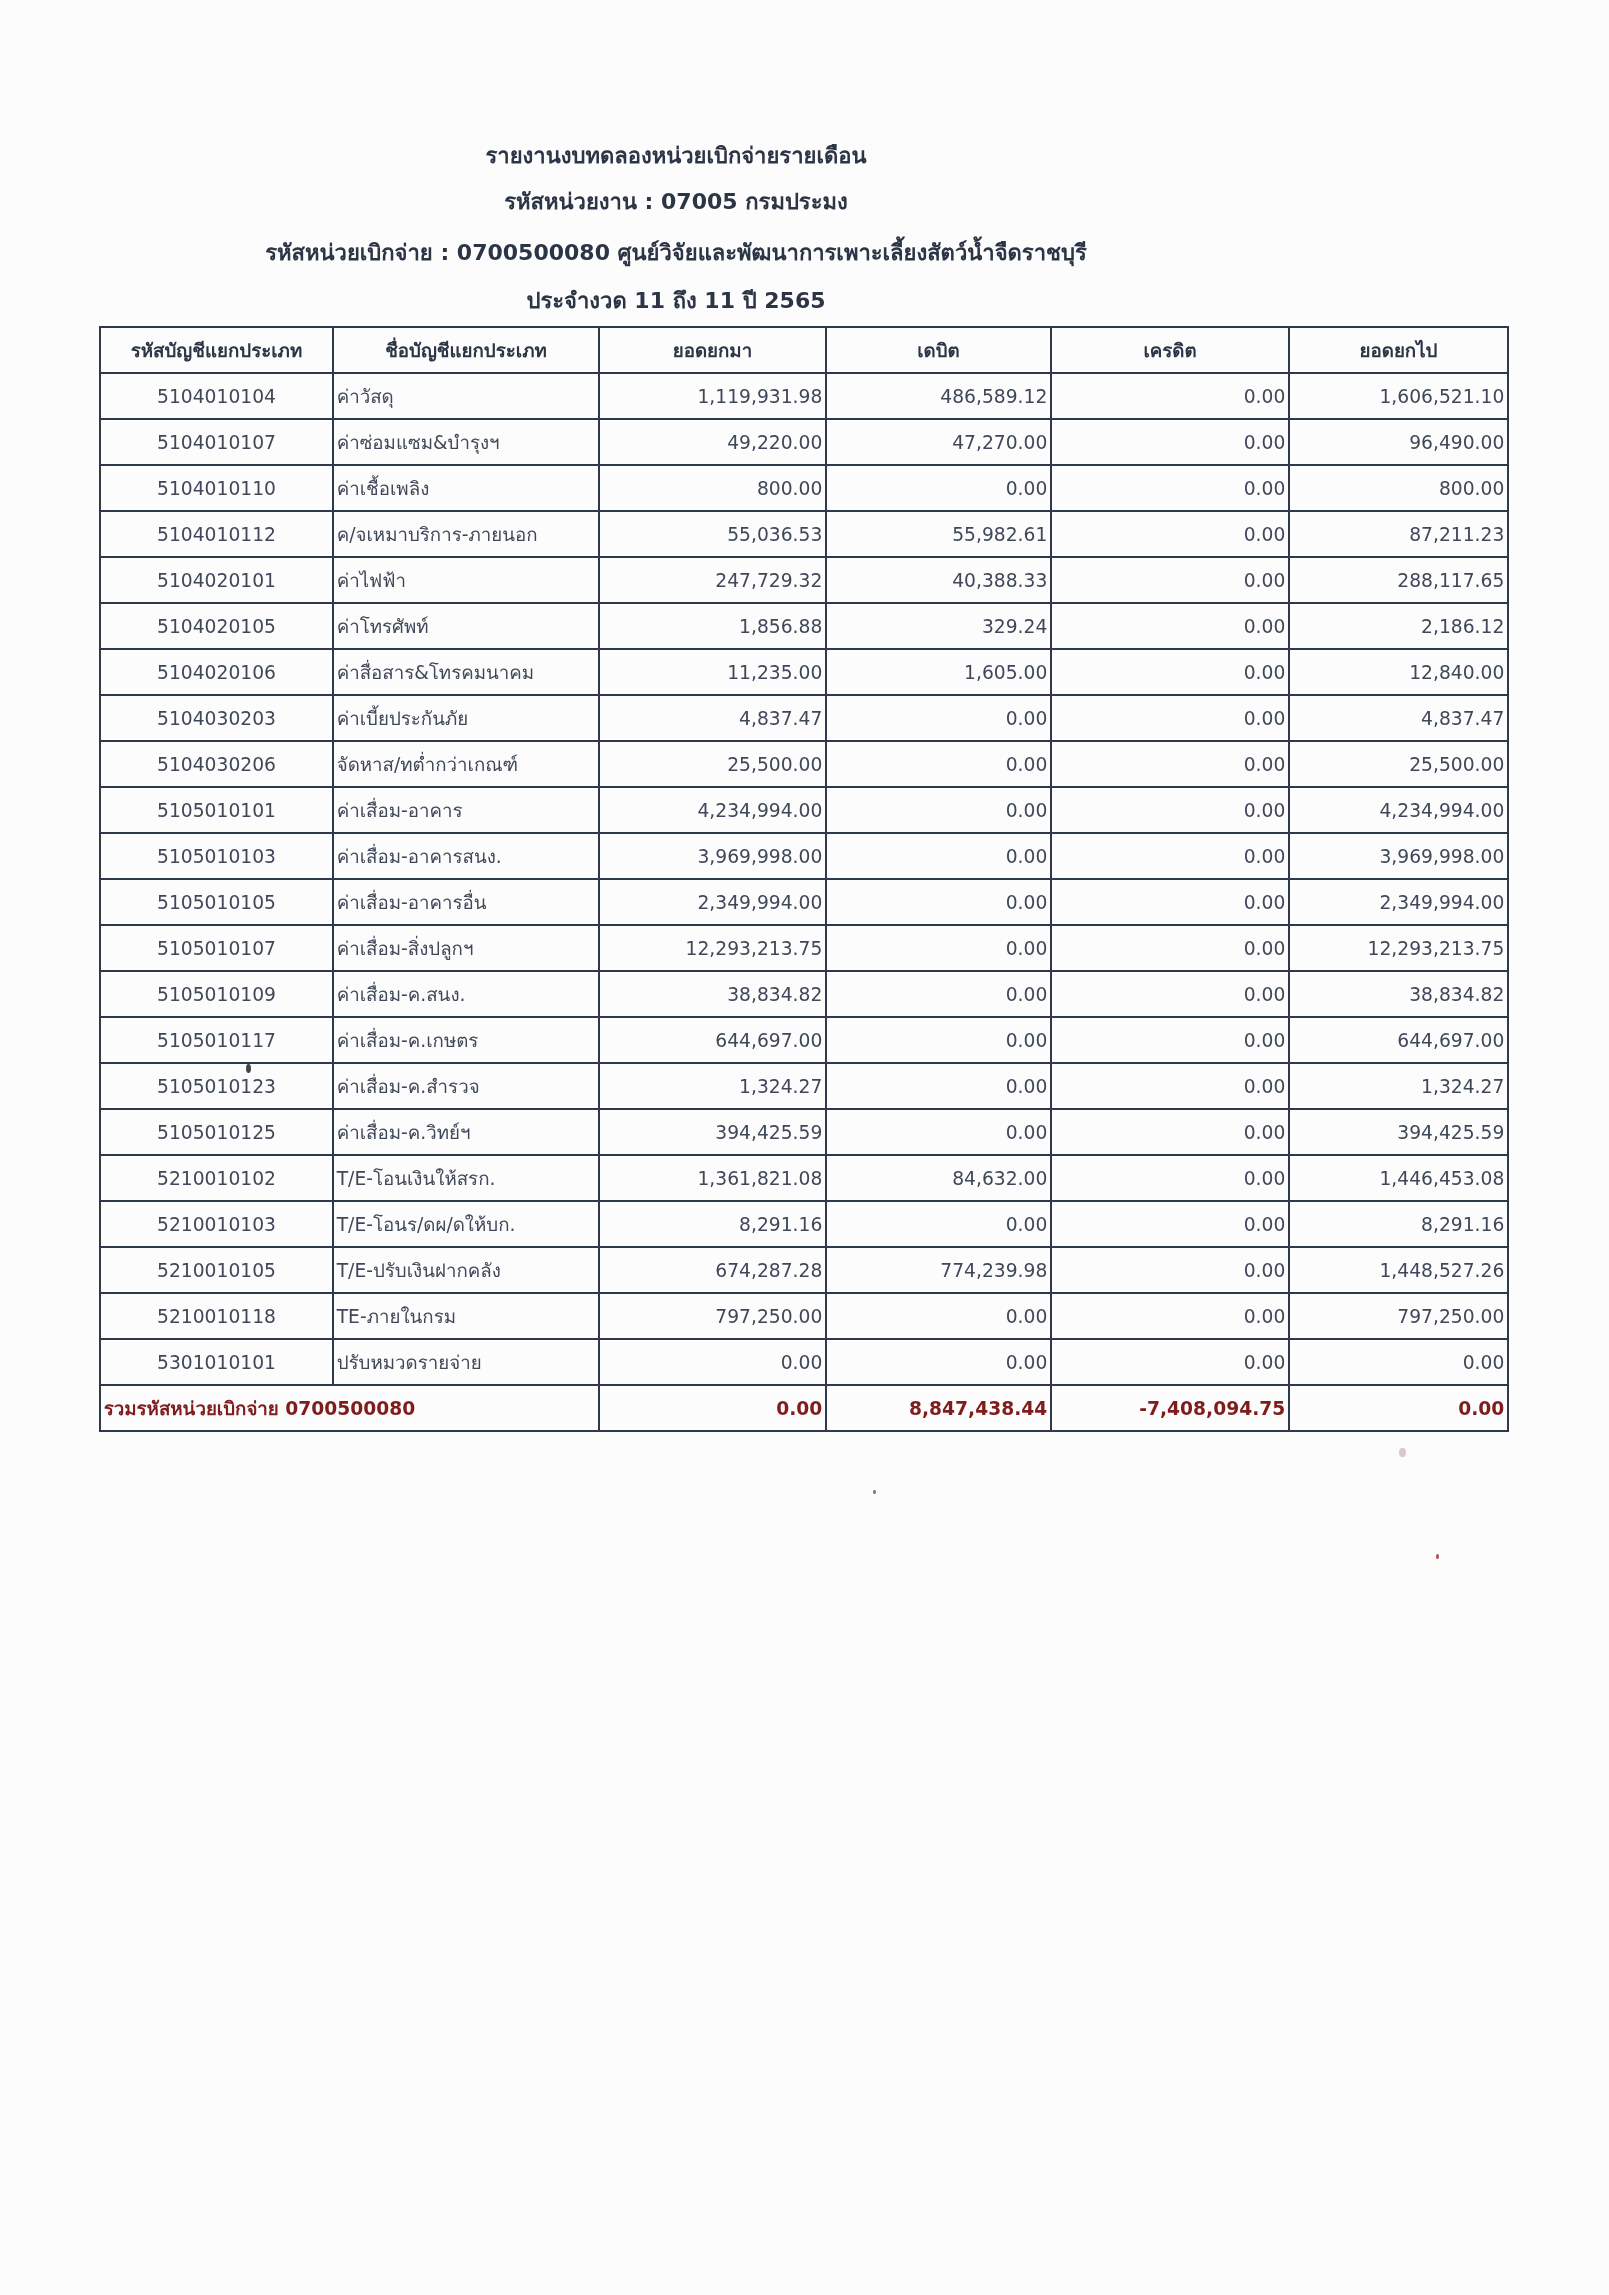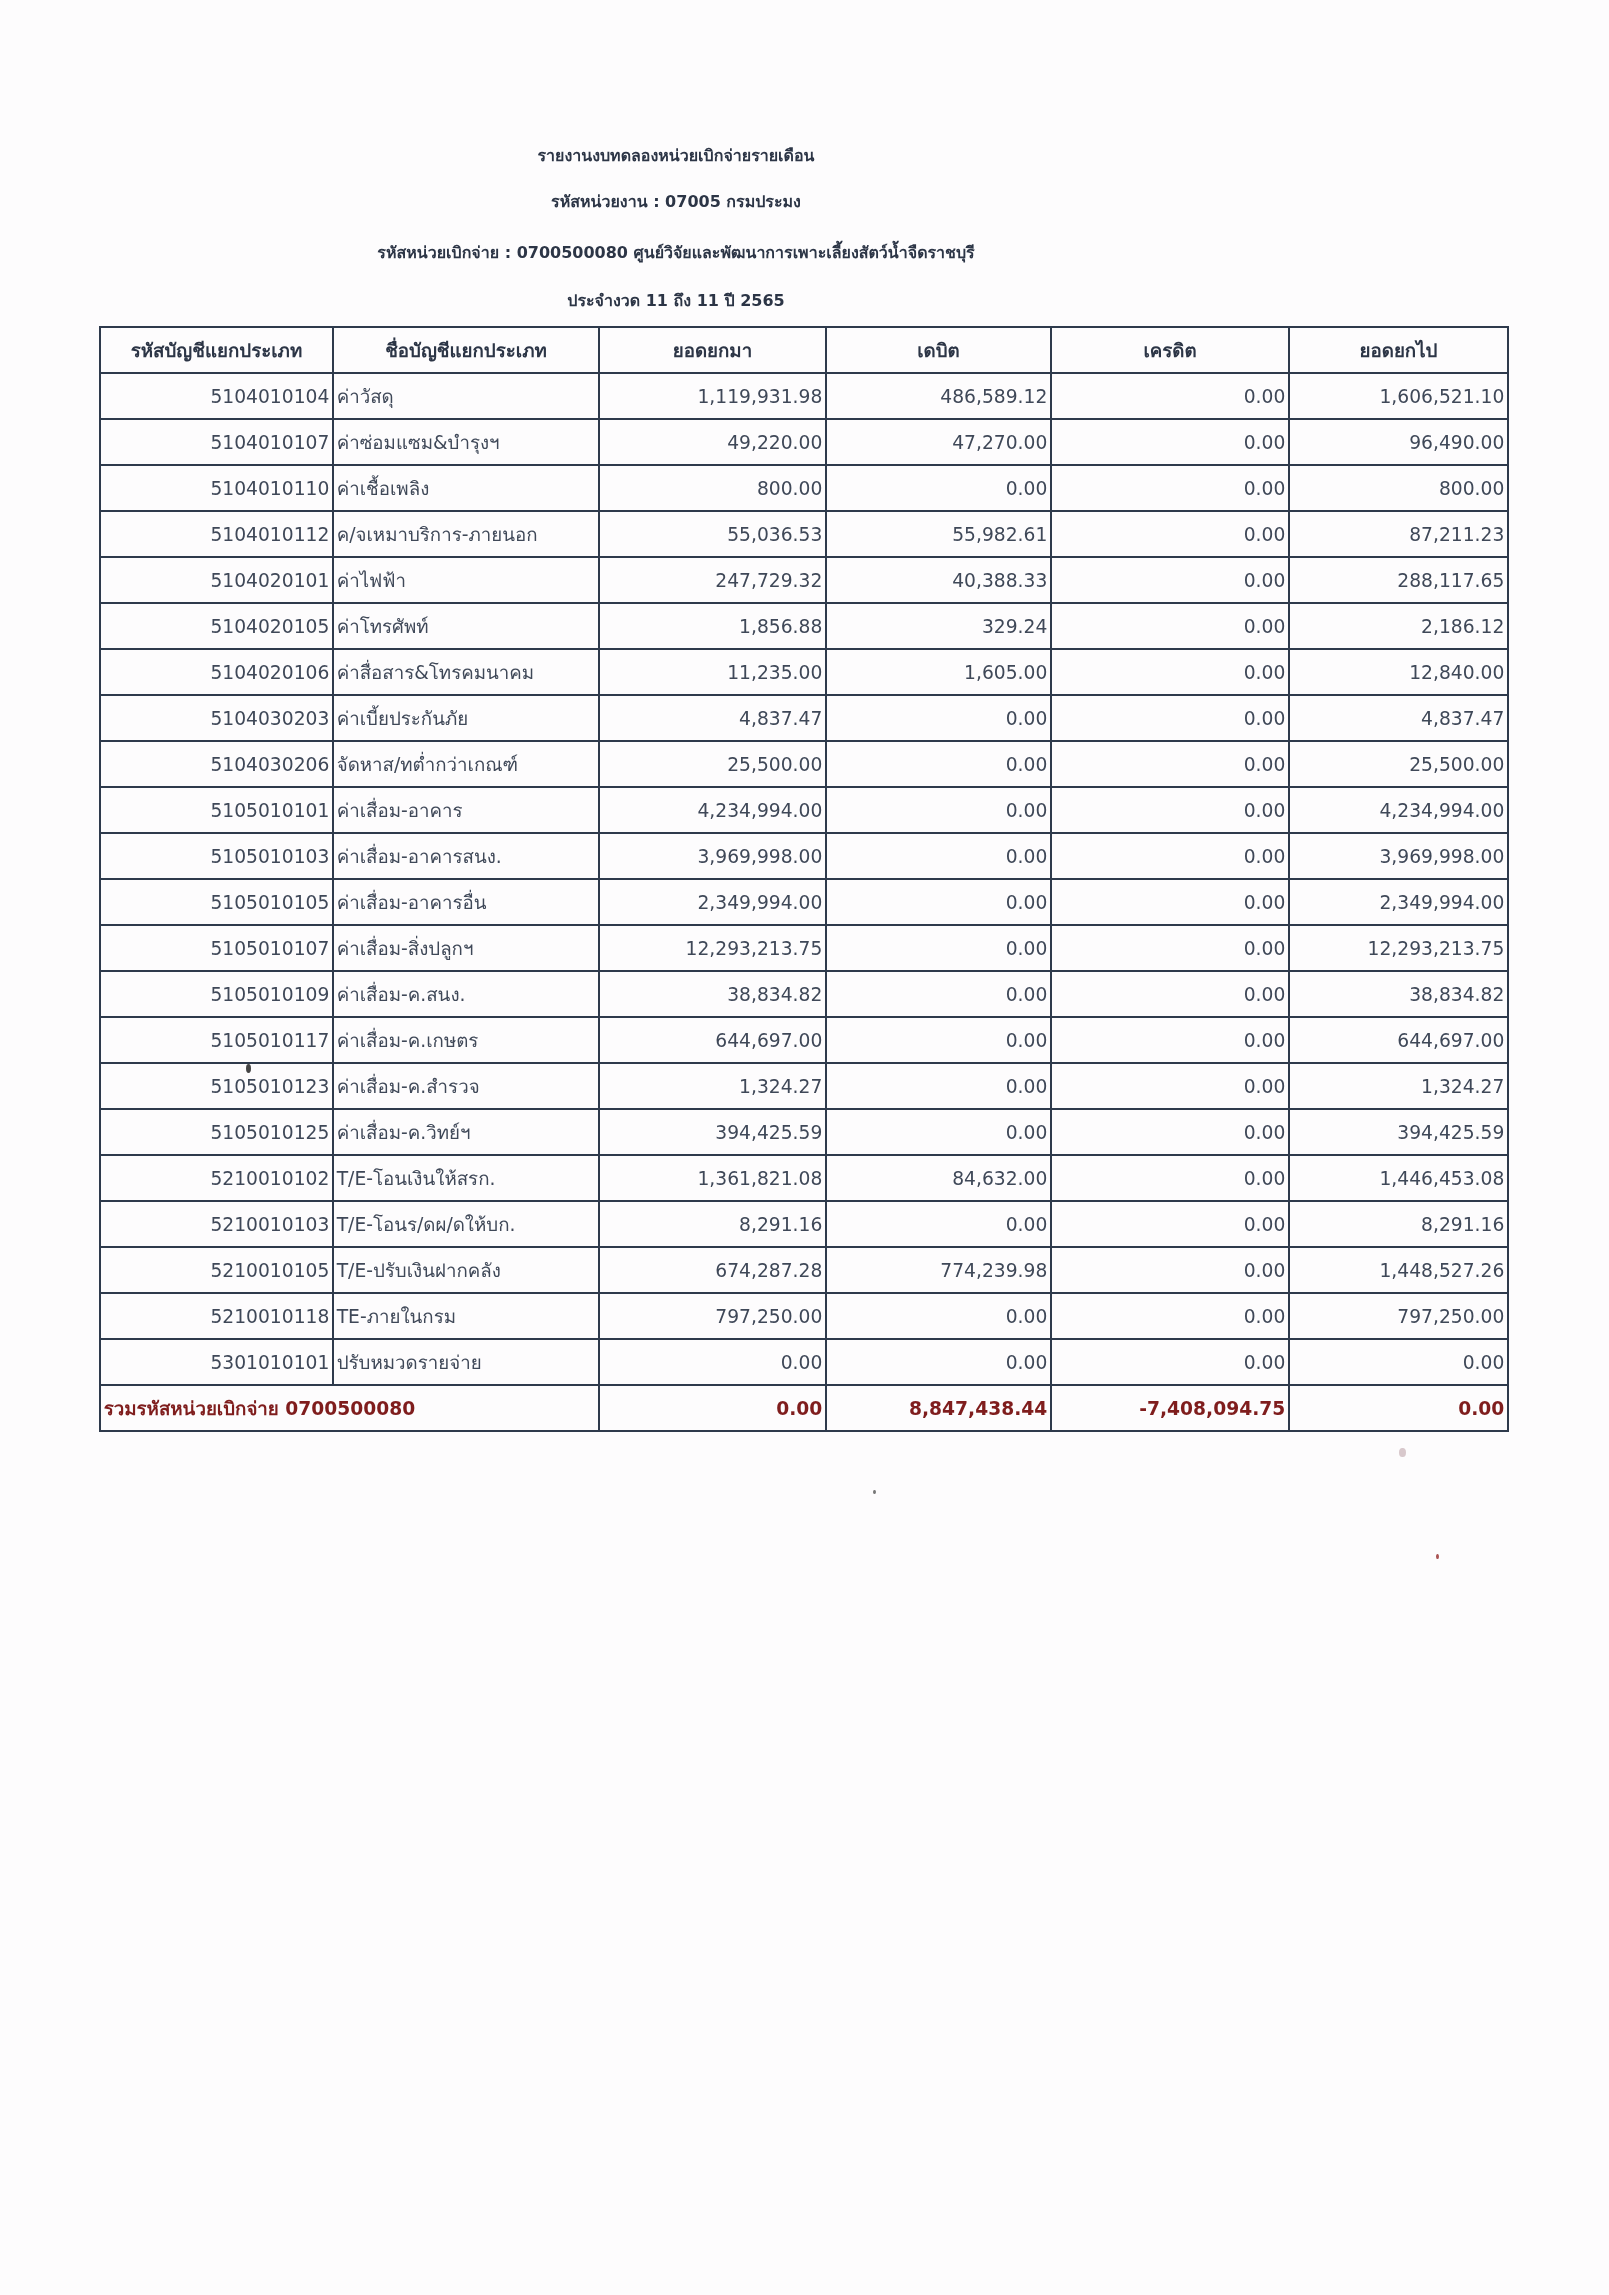--- a/index.html
+++ b/index.html
@@ -20,21 +20,21 @@
     left: 0;
     top: 0;
     width: 1609px;
   }
   .title-line {
     position: absolute;
     left: 0;
     width: 1352px;
     text-align: center;
     font-weight: bold;
-    font-size: 16px;
+    font-size: 22px;
     color: #2c3546;
     line-height: 27px;
     white-space: nowrap;
   }
   .t1 { top: 142px; }
   .t2 { top: 188px; }
   .t3 { top: 239px; }
   .t4 { top: 287px; }
 
   table.ledger {
@@ -52,21 +52,21 @@
     font-size: 18.7px;
     white-space: nowrap;
     overflow: hidden;
     vertical-align: middle;
   }
   table.ledger th {
     font-weight: bold;
     color: #2c3546;
     font-size: 18.7px;
   }
-  td.code { text-align: right; color: #3f4858; }
+  td.code { text-align: center; color: #3f4858; }
   td.name { text-align: left; color: #3f4858; margin-left: 8px; }
   td.num  { text-align: right; color: #3f4858; }
   tr.total td {
     font-weight: bold;
     color: #7f1d1d;
   }
   tr.total td.label { text-align: left; }
 
   col.c1 { width: 233px; }
   col.c2 { width: 266px; }

